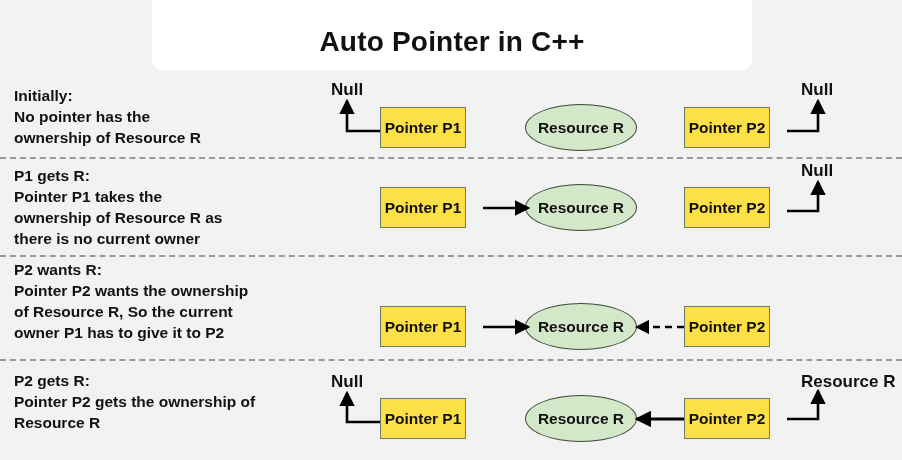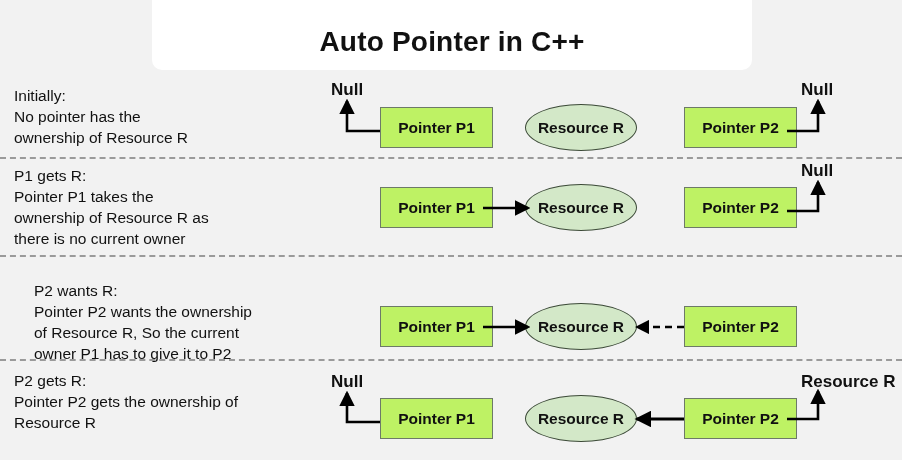--- a/index.html
+++ b/index.html
@@ -22,33 +22,33 @@
   }
   .title-text{
     font-size:28px;font-weight:700;color:#111111;
     letter-spacing:.2px;line-height:1;
   }
 
   
   .row{position:absolute;left:0;width:902px;}
   .row-desc{
     position:absolute;left:14px;
-    font-size:15.5px;font-weight:400;color:#111111;
+    font-size:15.5px;font-weight:700;color:#111111;
     line-height:21px;white-space:pre-line;
   }
   .sep{
     position:absolute;left:0;width:902px;height:0;
     border-top:2px dashed #9a9a9a;
   }
 
   
   .pbox{
     position:absolute;
-    width:113px;height:41px;
-    background:#bef264;
+    width:86px;height:41px;
+    background:#fde047;
     border:1.5px solid #6d7a68;
     box-sizing:border-box;
     display:flex;align-items:center;justify-content:center;
     font-size:15.5px;font-weight:700;color:#111111;
     white-space:nowrap;
   }
   .rell{
     position:absolute;
     width:112px;height:47px;
     background:#d3e8c8;
@@ -93,21 +93,21 @@
 ownership of Resource R as
 there is no current owner</div>
     <div class="pbox" style="left:380px;top:187px;">Pointer P1</div>
     <div class="rell" style="left:525px;top:184px;">Resource R</div>
     <div class="pbox" style="left:684px;top:187px;">Pointer P2</div>
     <div class="nulllabel" style="left:801px;top:161px;">Null</div>
   </div>
   <div class="sep" style="top:255px;"></div>
 
   <div class="row">
-    <div class="row-desc" style="top:280px;margin-left:20px;">P2 wants R:
+    <div class="row-desc" style="top:259px;">P2 wants R:
 Pointer P2 wants the ownership
 of Resource R, So the current
 owner P1 has to give it to P2</div>
     <div class="pbox" style="left:380px;top:306px;">Pointer P1</div>
     <div class="rell" style="left:525px;top:303px;">Resource R</div>
     <div class="pbox" style="left:684px;top:306px;">Pointer P2</div>
   </div>
   <div class="sep" style="top:359px;"></div>
 
   <div class="row">

